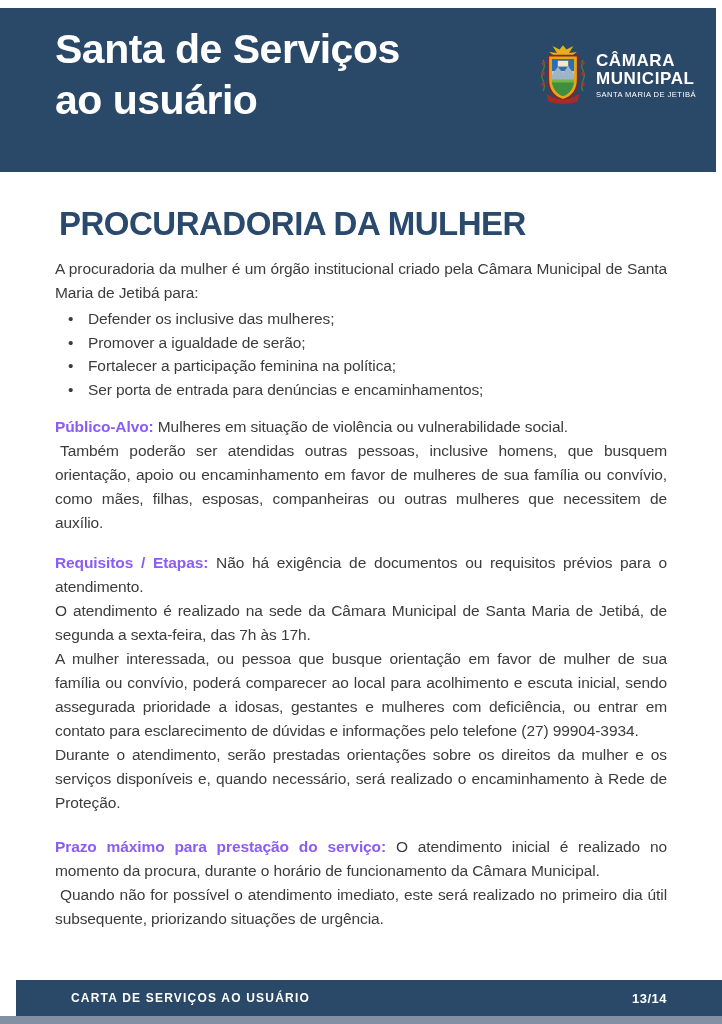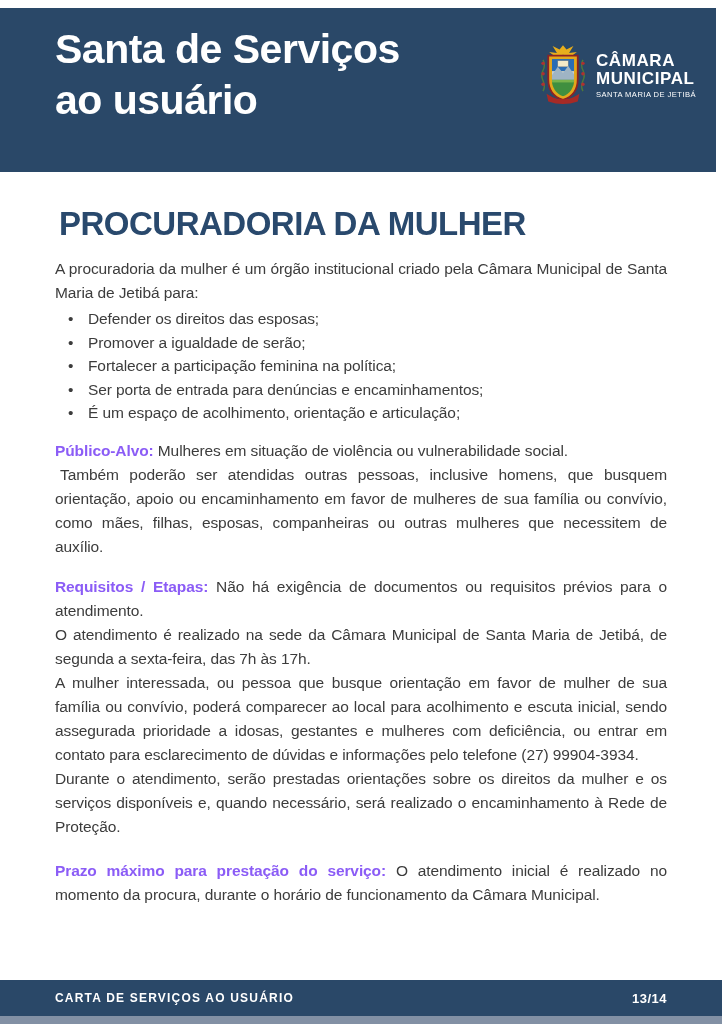--- a/index.html
+++ b/index.html
@@ -94,21 +94,21 @@
     top: 0;
   }
 
   .block-publico   { margin-top: 14px; }
   .block-requisitos{ margin-top: 16px; }
   .block-prazo     { margin-top: 20px; }
 
   
   .footer-bar {
     position: absolute;
-    left: 0; right: 0; bottom: 8px;
+    left: 16px; right: 0; bottom: 8px;
     height: 36px;
     background: var(--footer-bg, #2a4868);
     display: flex;
     align-items: center;
     justify-content: space-between;
     padding: 0 55px;
     box-sizing: border-box;
     color: #ffffff;
     z-index: 5;
   }
@@ -179,25 +179,24 @@
       </div>
     </div>
   </header>
 
   <main class="content">
     <h1 class="section-title">PROCURADORIA DA MULHER</h1>
 
     <p class="body-p">A procuradoria da mulher é um órgão institucional criado pela Câmara Municipal de Santa Maria de Jetibá para:</p>
 
     <ul class="bullet-list">
-      <li>Defender os direitos das esposas;</li>
+      <li>Defender os inclusive das mulheres;</li>
       <li>Promover a igualdade de serão;</li>
       <li>Fortalecer a participação feminina na política;</li>
       <li>Ser porta de entrada para denúncias e encaminhamentos;</li>
-      <li>É um espaço de acolhimento, orientação e articulação;</li>
     </ul>
 
     <div class="block-publico">
       <p class="body-p">
         <strong>Público-Alvo:</strong>
         <span>Mulheres em situação de violência ou vulnerabilidade social.</span>
       </p>
       <p class="body-p lead-indent">Também poderão ser atendidas outras pessoas, inclusive homens, que busquem orientação, apoio ou encaminhamento em favor de mulheres de sua família ou convívio, como mães, filhas, esposas, companheiras ou outras mulheres que necessitem de auxílio.</p>
     </div>
 
@@ -209,20 +208,21 @@
       <p class="body-p">O atendimento é realizado na sede da Câmara Municipal de Santa Maria de Jetibá, de segunda a sexta-feira, das 7h às 17h.</p>
       <p class="body-p">A mulher interessada, ou pessoa que busque orientação em favor de mulher de sua família ou convívio, poderá comparecer ao local para acolhimento e escuta inicial, sendo assegurada prioridade a idosas, gestantes e mulheres com deficiência, ou entrar em contato para esclarecimento de dúvidas e informações pelo telefone (27) 99904-3934.</p>
       <p class="body-p">Durante o atendimento, serão prestadas orientações sobre os direitos da mulher e os serviços disponíveis e, quando necessário, será realizado o encaminhamento à Rede de Proteção.</p>
     </div>
 
     <div class="block-prazo">
       <p class="body-p">
         <strong>Prazo máximo para prestação do serviço:</strong>
         <span>O atendimento inicial é realizado no momento da procura, durante o horário de funcionamento da Câmara Municipal.</span>
       </p>
+      <p class="body-p lead-indent">Quando não for possível o atendimento imediato, este será realizado no primeiro dia útil subsequente, priorizando situações de urgência.</p>
     </div>
   </main>
 
   <footer class="footer-bar">
     <span class="footer-left">CARTA DE SERVIÇOS AO USUÁRIO</span>
     <span class="footer-page">13/14</span>
   </footer>
   <div class="bottom-strip"></div>
 
 </div>

